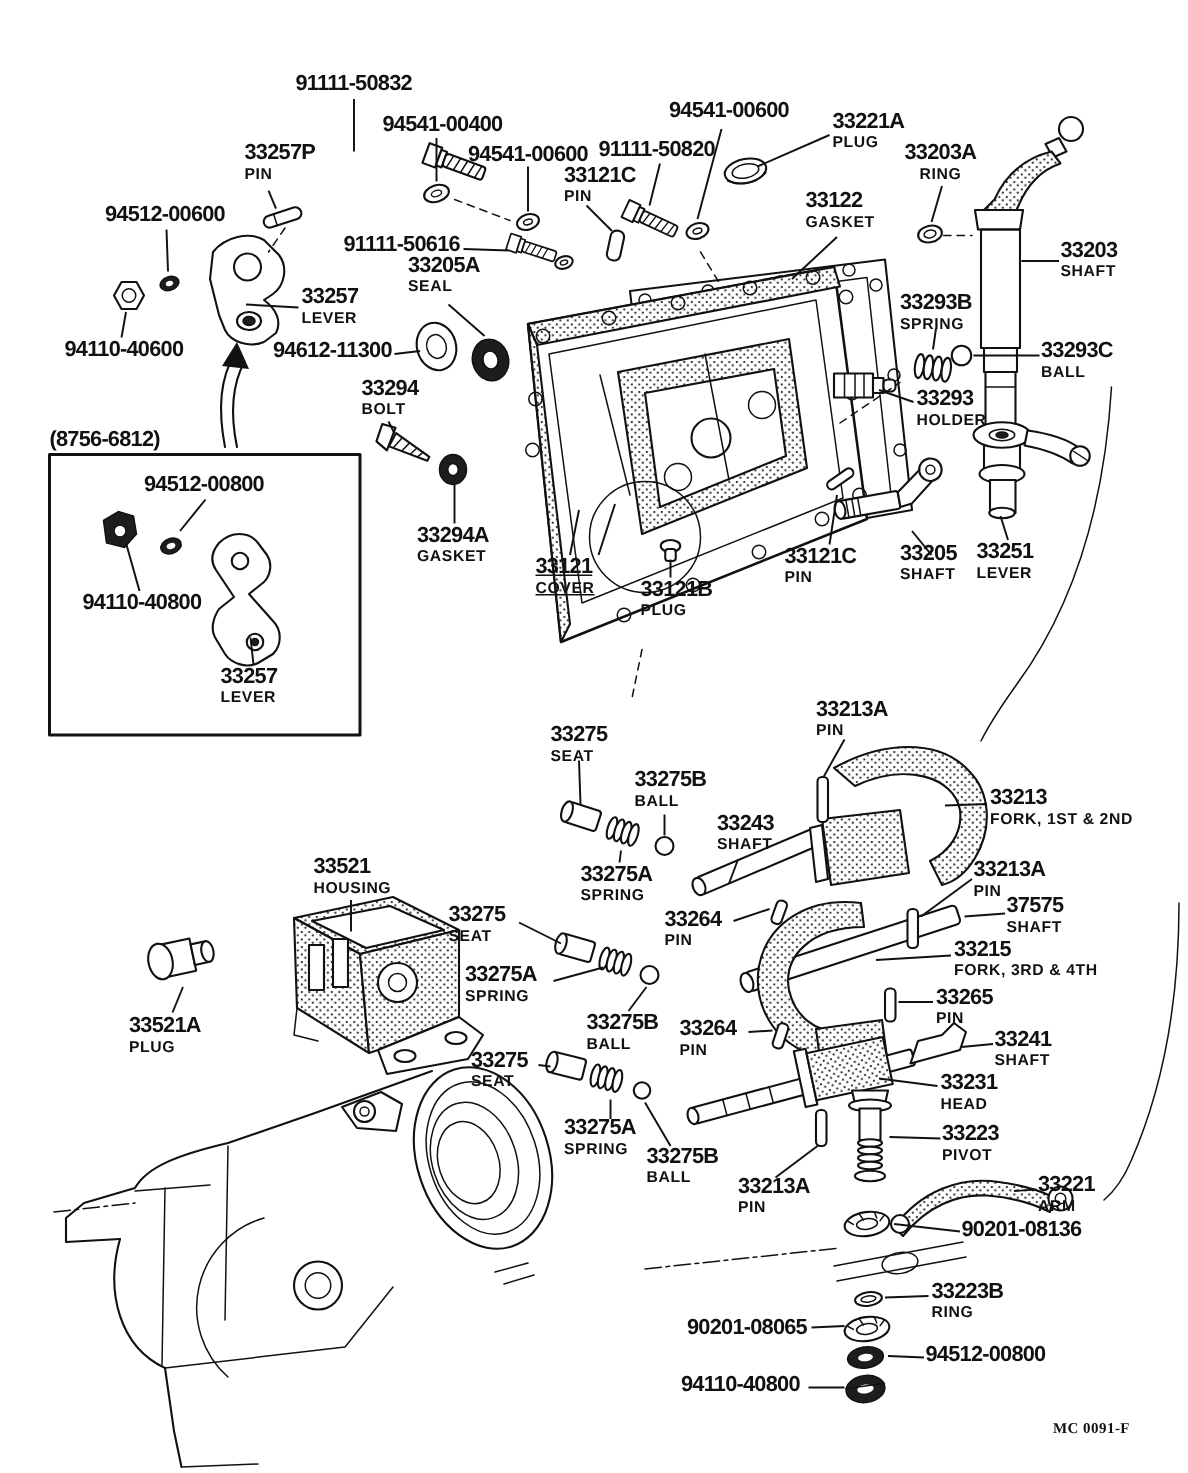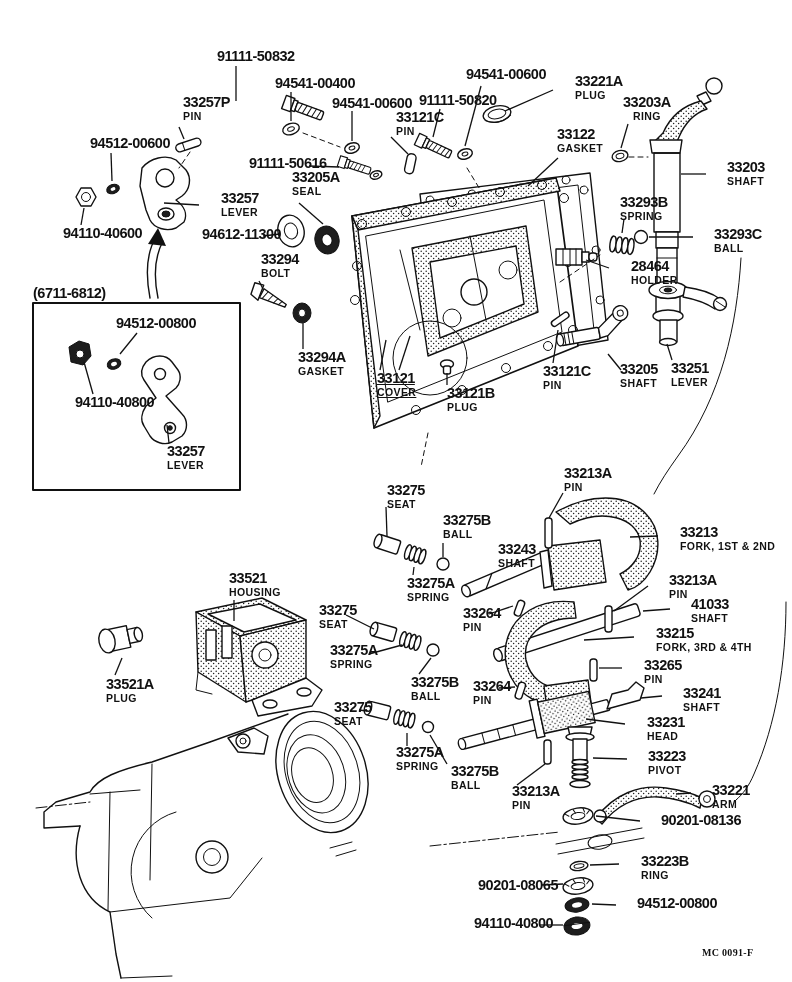--- a/index.html
+++ b/index.html
@@ -1,19 +1,19 @@
 <!DOCTYPE html>
 <html><head>
 <meta charset="utf-8">
 <style>
   html,body{margin:0;padding:0;background:#e8e8e8;}
   .page{position:relative;width:792px;height:982px;background:#fff;overflow:hidden;
         font-family:"Liberation Sans","DejaVu Sans",sans-serif;color:#111;}
   .art{position:absolute;left:0;top:0;width:792px;height:982px;}
-  .labels{position:absolute;left:0;top:0;width:715px;height:982px;pointer-events:none;margin-left:20px;}
+  .labels{position:absolute;left:0;top:0;width:715px;height:982px;pointer-events:none;}
   .label{position:absolute;white-space:nowrap;line-height:1;}
   .label .num{font-size:14.5px;font-weight:700;letter-spacing:-0.5px;}
   .label .nm{font-size:10.5px;font-weight:700;letter-spacing:0.4px;margin-top:1px;}
   .title{position:absolute;font-size:16.5px;font-weight:700;letter-spacing:-0.2px;
          border-bottom:2.5px solid #111;padding-bottom:2px;word-spacing:3px;}
   .boxlabel{position:absolute;font-size:14.5px;font-weight:700;letter-spacing:-0.5px;}
   .footer{position:absolute;font-size:10px;font-weight:700;letter-spacing:0.3px;}
   
   .ln{fill:none;stroke:#111;stroke-width:1.4;stroke-linecap:round;stroke-linejoin:round;}
   .thin{stroke-width:1;}
@@ -482,21 +482,21 @@
         <polyline points="517,785 545,764"></polyline>
         <polyline points="691,793 676,794"></polyline>
         <polyline points="640,821 596,816"></polyline>
         <polyline points="619,864 590,865"></polyline>
         <polyline points="541,885 563,884"></polyline>
         <polyline points="616,905 592,904"></polyline>
         <polyline points="539,925 563,925"></polyline>
       </g>
   </svg>
 
-  <div class="boxlabel" data-name="callout-box-label" style="left:33px;top:285px;">(6711-6812)</div>
+  <div class="boxlabel" data-name="callout-box-label" style="left:33px;top:285px;">(8756-6812)</div>
   <div class="labels" data-name="labels-layer">
       <div class="label" data-name="part-label-91111-50832-0" style="left: 197px; top: 49px;">
         <div class="num" data-name="part-number">91111-50832</div>
       </div>
       <div class="label" data-name="part-label-94541-00800-1" style="left: 255px; top: 76px;">
         <div class="num" data-name="part-number">94541-00400</div>
       </div>
       <div class="label" data-name="part-label-94541-00600-2" style="left: 312px; top: 96px;">
         <div class="num" data-name="part-number">94541-00600</div>
       </div>
@@ -552,21 +552,21 @@
       </div>
       <div class="label" data-name="part-label-33293B-17" style="left: 600px; top: 195px;">
         <div class="num" data-name="part-number">33293B</div>
         <div class="nm" data-name="part-name">SPRING</div>
       </div>
       <div class="label" data-name="part-label-33293C-18" style="left: 694px; top: 227px;">
         <div class="num" data-name="part-number">33293C</div>
         <div class="nm" data-name="part-name">BALL</div>
       </div>
       <div class="label" data-name="part-label-33293-19" style="left: 611px; top: 259px;">
-        <div class="num" data-name="part-number">28464</div>
+        <div class="num" data-name="part-number">33293</div>
         <div class="nm" data-name="part-name">HOLDER</div>
       </div>
       <div class="label" data-name="part-label-33294-20" style="left: 241px; top: 252px;">
         <div class="num" data-name="part-number">33294</div>
         <div class="nm" data-name="part-name">BOLT</div>
       </div>
       <div class="label" data-name="part-label-33294A-21" style="left: 278px; top: 350px;">
         <div class="num" data-name="part-number">33294A</div>
         <div class="nm" data-name="part-name">GASKET</div>
       </div>
@@ -626,21 +626,21 @@
       </div>
       <div class="label" data-name="part-label-33213A-36" style="left: 649px; top: 573px;">
         <div class="num" data-name="part-number">33213A</div>
         <div class="nm" data-name="part-name">PIN</div>
       </div>
       <div class="label" data-name="part-label-33264-37" style="left: 443px; top: 606px;">
         <div class="num" data-name="part-number">33264</div>
         <div class="nm" data-name="part-name">PIN</div>
       </div>
       <div class="label" data-name="part-label-33245-38" style="left: 671px; top: 597px;">
-        <div class="num" data-name="part-number">41033</div>
+        <div class="num" data-name="part-number">37575</div>
         <div class="nm" data-name="part-name">SHAFT</div>
       </div>
       <div class="label" data-name="part-label-33215-39" style="left: 636px; top: 626px;">
         <div class="num" data-name="part-number">33215</div>
         <div class="nm" data-name="part-name">FORK, 3RD &amp; 4TH</div>
       </div>
       <div class="label" data-name="part-label-33265-40" style="left: 624px; top: 658px;">
         <div class="num" data-name="part-number">33265</div>
         <div class="nm" data-name="part-name">PIN</div>
       </div>

